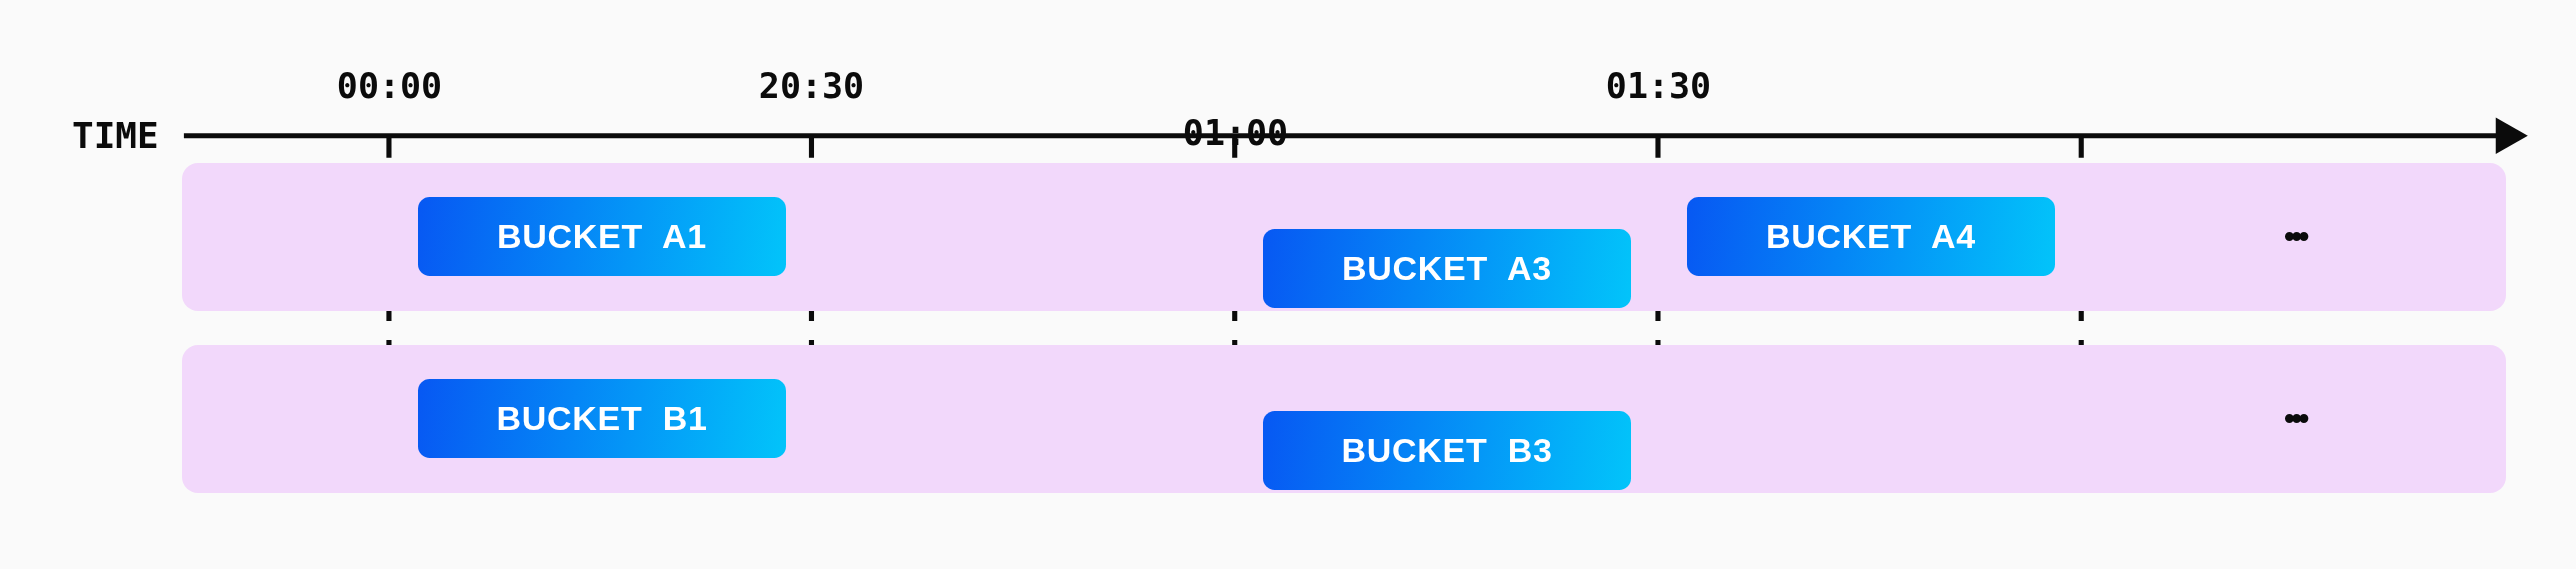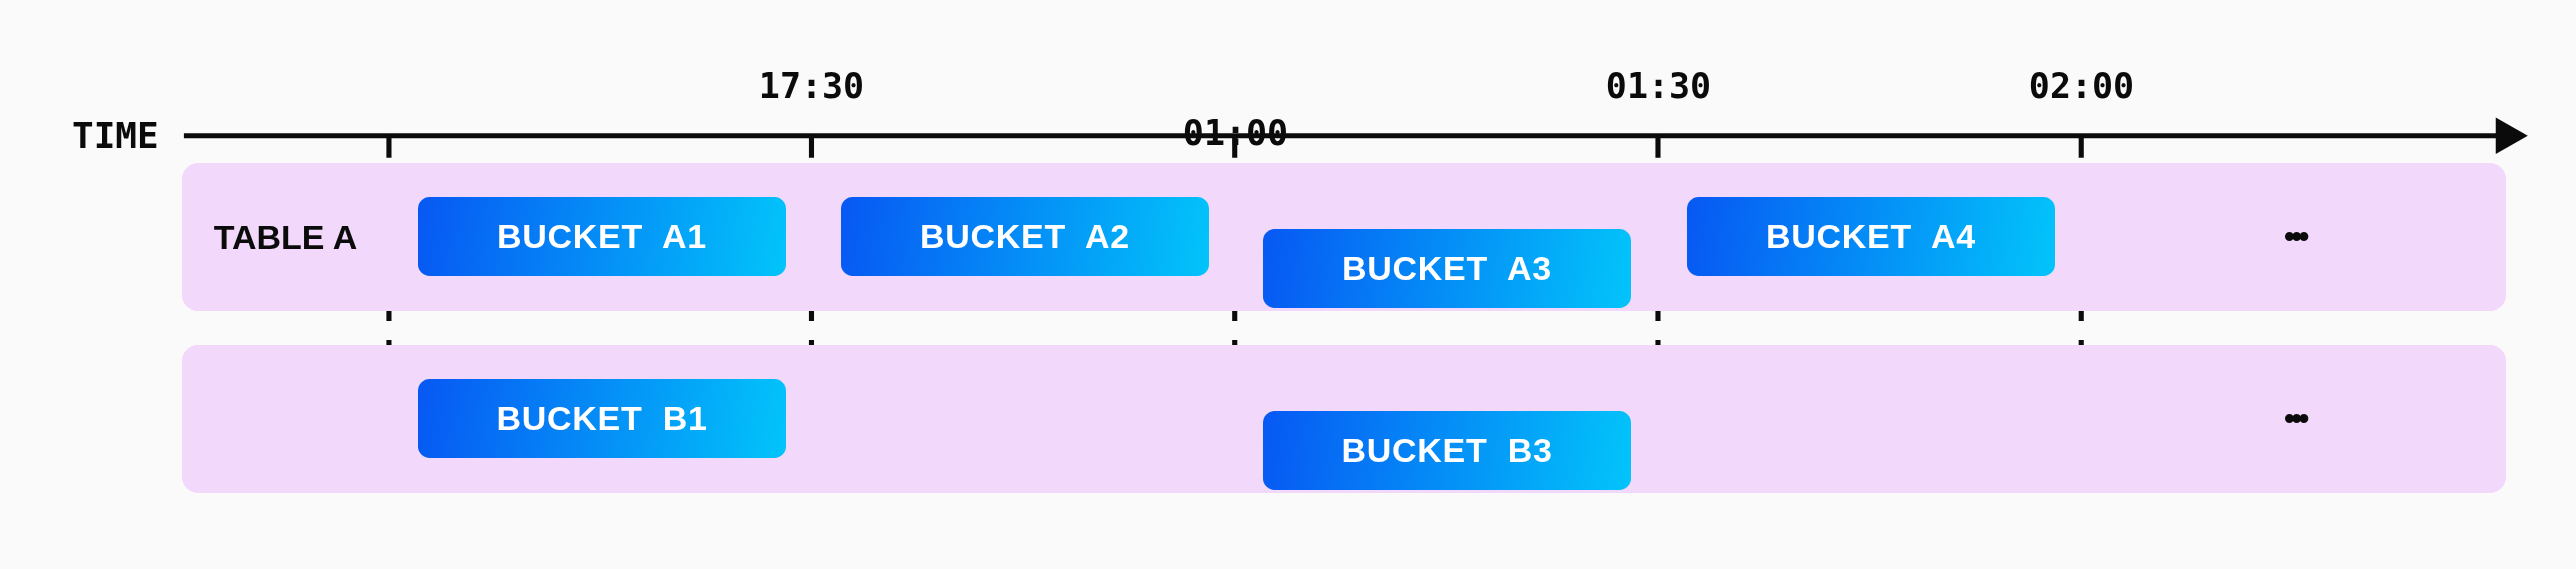--- a/index.html
+++ b/index.html
@@ -80,29 +80,27 @@
       <line x1="533" y1="186" x2="533" y2="680"></line>
       <line x1="1112" y1="186" x2="1112" y2="680"></line>
       <line x1="1692" y1="186" x2="1692" y2="680"></line>
       <line x1="2272" y1="186" x2="2272" y2="680"></line>
       <line x1="2852" y1="186" x2="2852" y2="680"></line>
     </g>
   </svg>
 
   <div class="axis-title">TIME</div>
 
-  <div class="tick-label t1">17:30</div>
+  <div class="tick-label t0">00:00</div>
+  <div class="tick-label t1">20:30</div>
   <div class="tick-label t2">01:00</div>
   <div class="tick-label t3">01:30</div>
-  <div class="tick-label t4">02:00</div>
 
   <div class="band row-a">
-    <div class="row-label">TABLE A</div>
     <div class="bucket b0">BUCKET  A1</div>
-    <div class="bucket b1">BUCKET  A2</div>
     <div class="bucket b2">BUCKET  A3</div>
     <div class="bucket b3">BUCKET  A4</div>
     <div class="more-dots">•••</div>
   </div>
 
   <div class="band row-b">
     <div class="bucket b0">BUCKET  B1</div>
     <div class="bucket b2">BUCKET  B3</div>
     <div class="more-dots">•••</div>
   </div>

